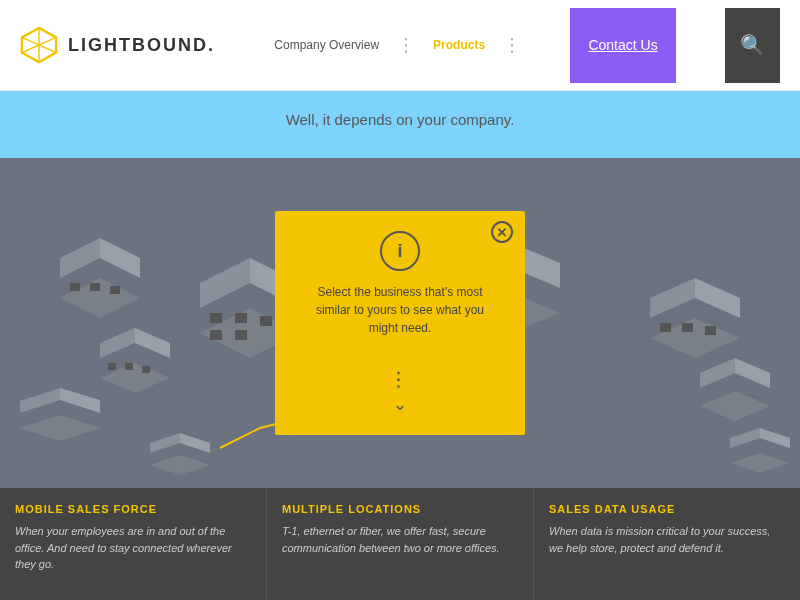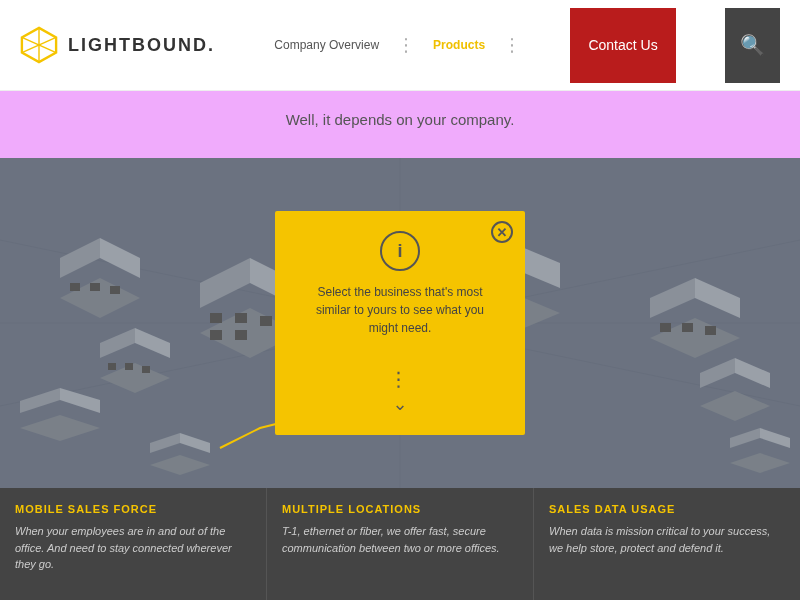--- a/index.html
+++ b/index.html
@@ -44,45 +44,46 @@
     }
     .nav-item.active {
       color: #f0c000;
       font-weight: bold;
     }
     .nav-separator {
       color: #aaa;
       font-size: 18px;
     }
     .contact-us-btn {
-      background: #b91c1c;
+      background: #8b5cf6;
       color: #fff;
       padding: 8px 18px;
       font-size: 14px;
       cursor: pointer;
       border: none;
       height: 75px;
       display: flex;
       align-items: center;
+      text-decoration: underline;
     }
     .search-btn {
       background: #444;
       color: #fff;
       width: 55px;
       height: 75px;
       display: flex;
       align-items: center;
       justify-content: center;
       cursor: pointer;
       font-size: 20px;
     }
 
     
     .subtitle-bar {
-      background: #f0abfc;
+      background: #7dd3fc;
       text-align: center;
       padding: 20px 0 30px;
       font-size: 15px;
       color: #555;
     }
 
     
     .iso-section {
       position: relative;
       background: #6b7280;

